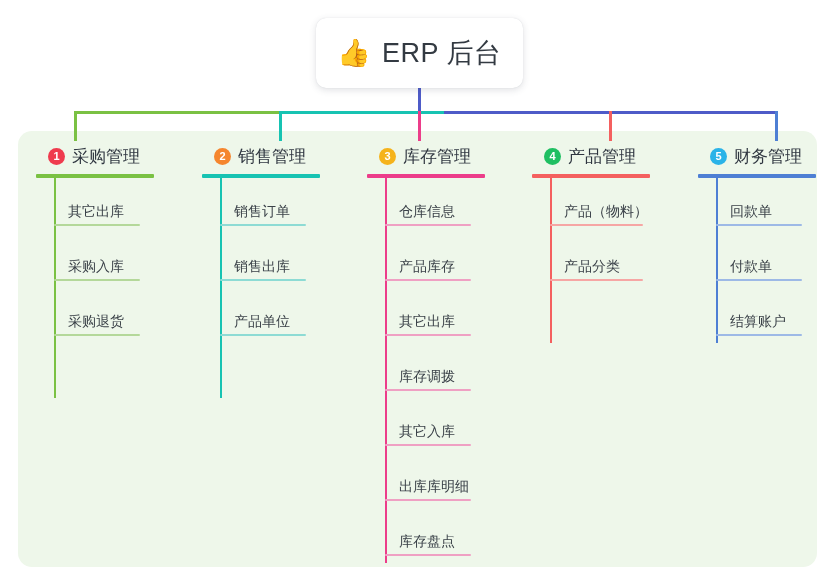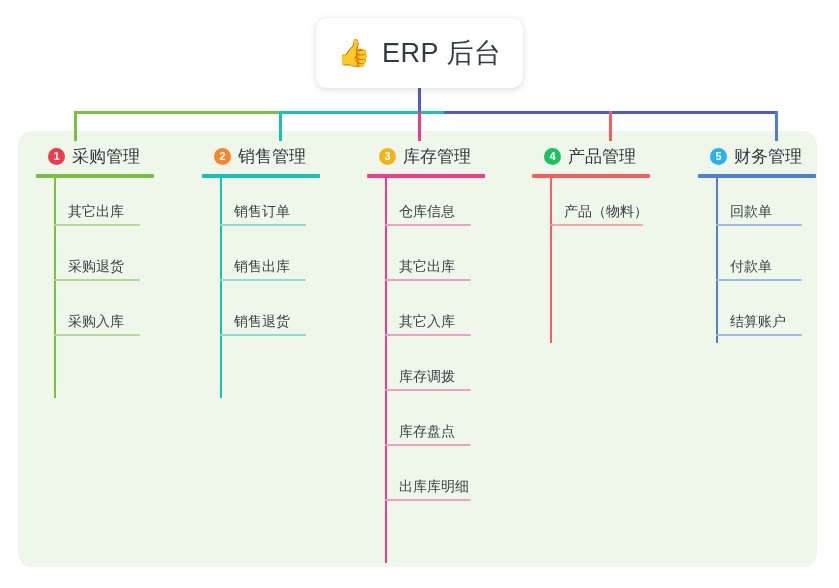--- a/index.html
+++ b/index.html
@@ -158,95 +158,103 @@
           <span class="branch-title">采购管理</span>
         </div>
         <div class="head-rule" style="background: rgb(122, 193, 67); width: 118px; margin-left: 6px;"></div>
         <div class="items">
           <div class="spine" style="background: rgb(122, 193, 67); height: 220px;"></div>
           <div class="item">
             <span class="item-label">其它出库</span>
             <div class="item-rule" style="background: rgb(180, 216, 154); width: 86px;"></div>
           </div>
           <div class="item">
+            <span class="item-label">采购入库</span>
+            <div class="item-rule" style="background: rgb(180, 216, 154); width: 86px;"></div>
+          </div>
+          <div class="item">
             <span class="item-label">采购退货</span>
             <div class="item-rule" style="background: rgb(180, 216, 154); width: 86px;"></div>
           </div>
-          <div class="item">
-            <span class="item-label">采购入库</span>
-            <div class="item-rule" style="background: rgb(180, 216, 154); width: 86px;"></div>
-          </div>
         </div>
       </div>
       <div class="branch" style="left: 196px; width: 150px;">
         <div class="branch-head">
           <span class="badge" style="background: rgb(245, 134, 46);">2</span>
           <span class="branch-title">销售管理</span>
         </div>
         <div class="head-rule" style="background: rgb(23, 195, 178); width: 118px; margin-left: 6px;"></div>
         <div class="items">
           <div class="spine" style="background: rgb(23, 195, 178); height: 220px;"></div>
           <div class="item">
             <span class="item-label">销售订单</span>
             <div class="item-rule" style="background: rgb(141, 219, 212); width: 86px;"></div>
           </div>
           <div class="item">
             <span class="item-label">销售出库</span>
             <div class="item-rule" style="background: rgb(141, 219, 212); width: 86px;"></div>
           </div>
           <div class="item">
-            <span class="item-label">销售退货</span>
+            <span class="item-label">产品单位</span>
             <div class="item-rule" style="background: rgb(141, 219, 212); width: 86px;"></div>
           </div>
         </div>
       </div>
       <div class="branch" style="left: 361px; width: 152px;">
         <div class="branch-head">
           <span class="badge" style="background: rgb(245, 179, 27);">3</span>
           <span class="branch-title">库存管理</span>
         </div>
         <div class="head-rule" style="background: rgb(236, 61, 138); width: 118px; margin-left: 6px;"></div>
         <div class="items">
           <div class="spine" style="background: rgb(236, 61, 138); height: 385px;"></div>
           <div class="item">
             <span class="item-label">仓库信息</span>
             <div class="item-rule" style="background: rgb(239, 160, 195); width: 86px;"></div>
           </div>
           <div class="item">
+            <span class="item-label">产品库存</span>
+            <div class="item-rule" style="background: rgb(239, 160, 195); width: 86px;"></div>
+          </div>
+          <div class="item">
             <span class="item-label">其它出库</span>
             <div class="item-rule" style="background: rgb(239, 160, 195); width: 86px;"></div>
           </div>
           <div class="item">
+            <span class="item-label">库存调拨</span>
+            <div class="item-rule" style="background: rgb(239, 160, 195); width: 86px;"></div>
+          </div>
+          <div class="item">
             <span class="item-label">其它入库</span>
             <div class="item-rule" style="background: rgb(239, 160, 195); width: 86px;"></div>
           </div>
           <div class="item">
-            <span class="item-label">库存调拨</span>
+            <span class="item-label">出库库明细</span>
             <div class="item-rule" style="background: rgb(239, 160, 195); width: 86px;"></div>
           </div>
           <div class="item">
             <span class="item-label">库存盘点</span>
-            <div class="item-rule" style="background: rgb(239, 160, 195); width: 86px;"></div>
-          </div>
-          <div class="item">
-            <span class="item-label">出库库明细</span>
             <div class="item-rule" style="background: rgb(239, 160, 195); width: 86px;"></div>
           </div>
         </div>
       </div>
       <div class="branch" style="left: 526px; width: 152px;">
         <div class="branch-head">
           <span class="badge" style="background: rgb(31, 191, 98);">4</span>
           <span class="branch-title">产品管理</span>
         </div>
         <div class="head-rule" style="background: rgb(244, 96, 95); width: 118px; margin-left: 6px;"></div>
         <div class="items">
           <div class="spine" style="background: rgb(244, 96, 95); height: 165px;"></div>
           <div class="item">
             <span class="item-label">产品（物料）</span>
+            <div class="item-rule" style="background: rgb(246, 166, 164); width: 93px;"></div>
+          </div>
+          <div class="item">
+            <span class="item-label">产品分类</span>
             <div class="item-rule" style="background: rgb(246, 166, 164); width: 93px;"></div>
           </div>
         </div>
       </div>
       <div class="branch" style="left: 692px; width: 150px;">
         <div class="branch-head">
           <span class="badge" style="background: rgb(42, 179, 232);">5</span>
           <span class="branch-title">财务管理</span>
         </div>
         <div class="head-rule" style="background: rgb(78, 127, 212); width: 118px; margin-left: 6px;"></div>

